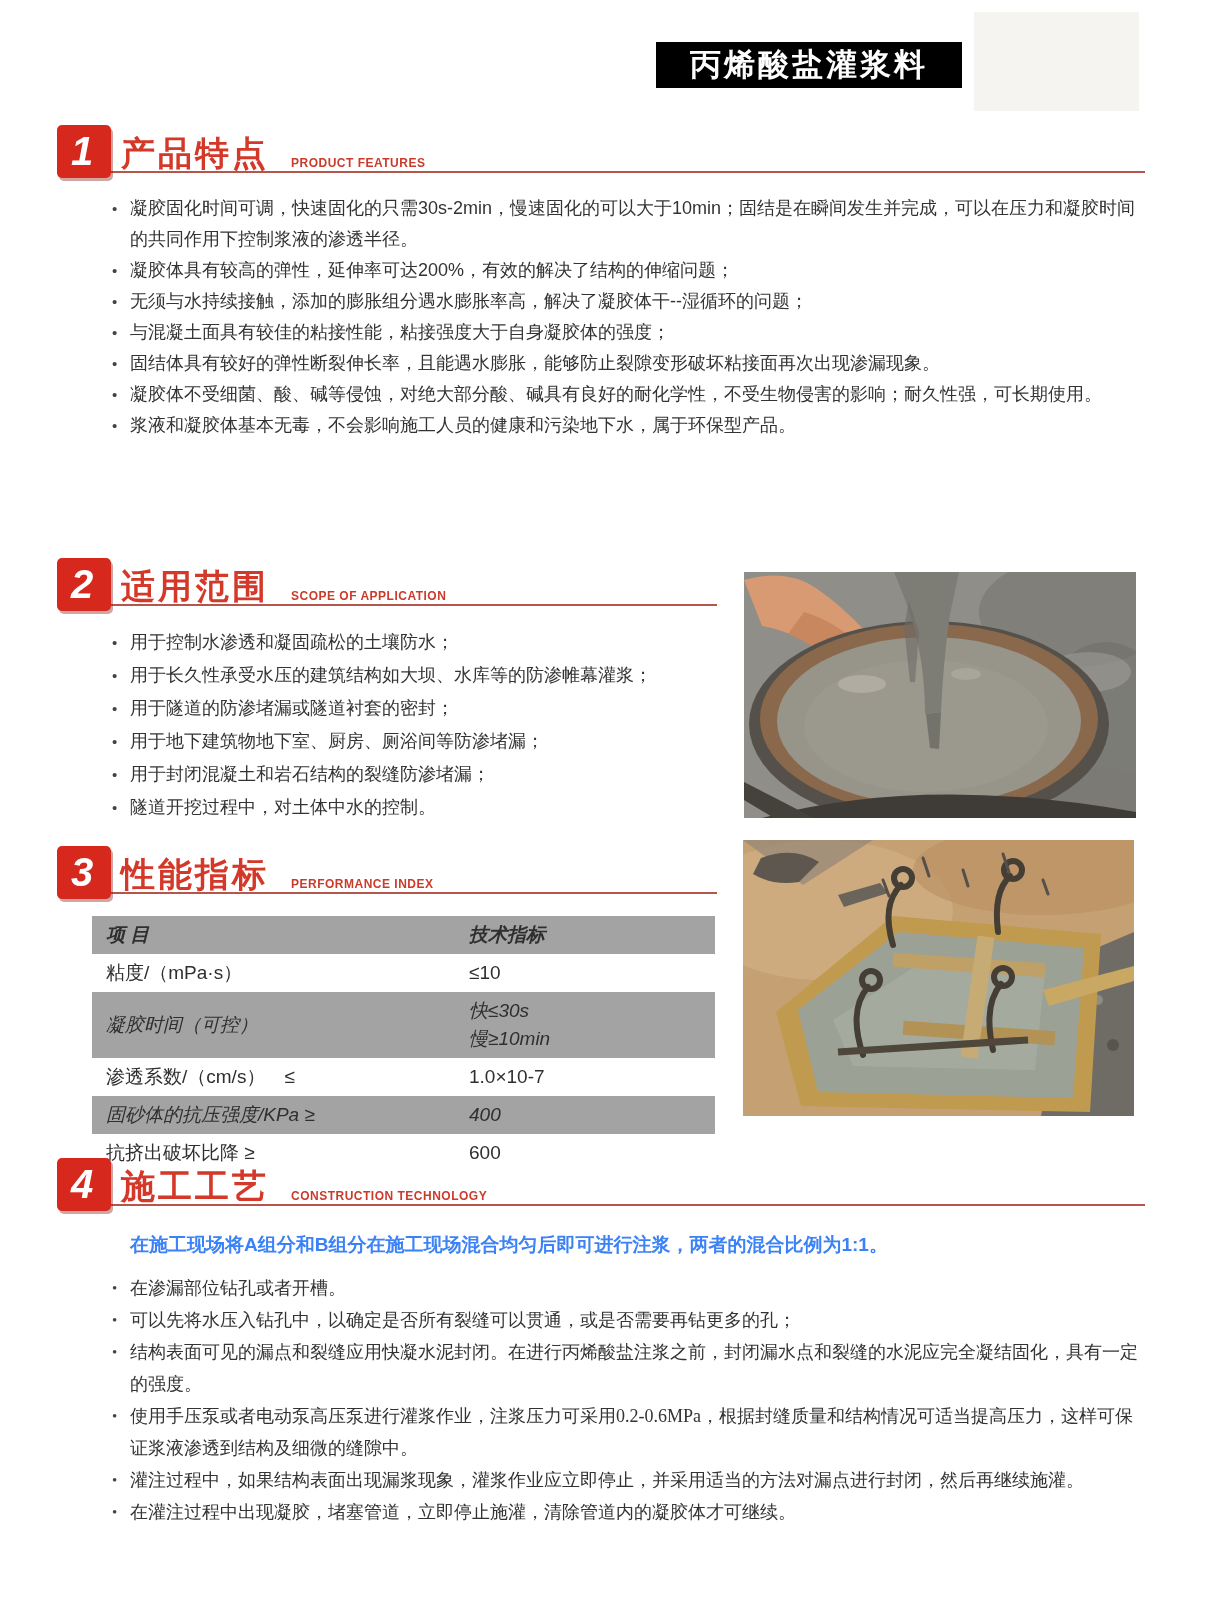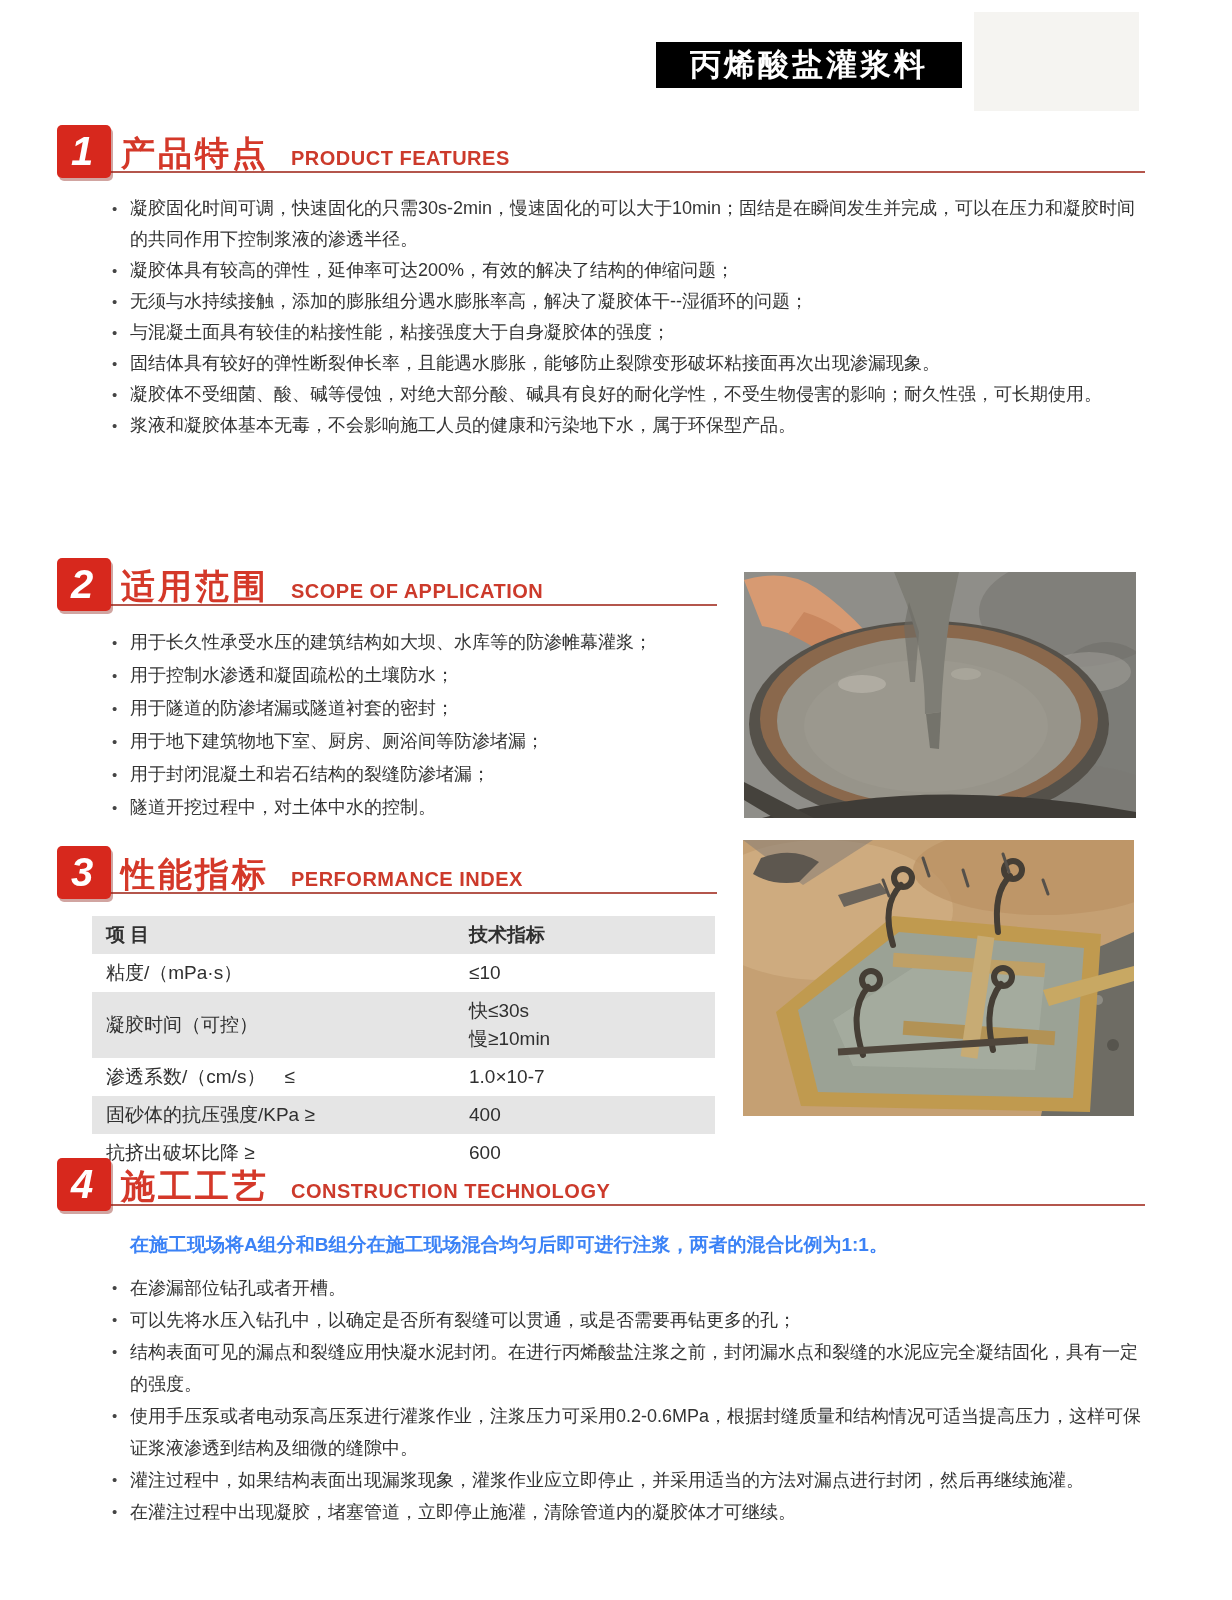--- a/index.html
+++ b/index.html
@@ -27,35 +27,35 @@
   .sec-header{position:relative;height:56px;}
   .sec-line{position:absolute;left:0;right:0;top:46px;height:2px;background:#b4564c;z-index:1;}
   .num-box{
     position:absolute;left:0;top:0;width:54px;height:53px;background:#d7281d;color:#fff;
     font-size:40px;font-weight:bold;font-style:italic;display:flex;align-items:center;
     justify-content:center;border-radius:5px;box-shadow:2px 3px 0 rgba(140,30,20,.4);
     z-index:2;box-sizing:border-box;padding-right:4px;
   }
   .sec-titles{position:absolute;left:64px;top:0;height:45px;display:flex;align-items:flex-end;gap:22px;z-index:2;}
   .sec-title-cn{font-size:34px;line-height:1;font-weight:bold;color:#d43829;letter-spacing:3px;white-space:nowrap;}
-  .sec-title-en{font-size:20px;line-height:1.2;font-weight:bold;color:#cc3a2b;letter-spacing:0.5px;white-space:nowrap;}
+  .sec-title-en{font-size:12px;line-height:1.2;font-weight:bold;color:#cc3a2b;letter-spacing:0.5px;white-space:nowrap;}
 
   ul.bullets{margin:12px 0 0 0;padding:0;list-style:none;font-size:18px;}
   ul.bullets li{position:relative;padding-left:73px;line-height:31px;}
   ul.bullets li::before{content:"•";position:absolute;left:55px;font-size:15px;color:#444;}
   #sec-scope ul.bullets li{line-height:33px;}
   #sec-construction ul.bullets li{line-height:32px;}
 
   .intro-line{margin:16px 0 0 73px;font-size:19px;font-weight:bold;line-height:30px;color:#3b82f6;}
 
   table.perf{border-collapse:collapse;margin:14px 0 0 35px;width:623px;font-size:19px;color:#2f2f2f;line-height:28px;}
   table.perf th,table.perf td{text-align:left;padding:5px 0 5px 14px;vertical-align:middle;box-sizing:border-box;}
   table.perf th{font-weight:bold;}
   table.perf .col-name{width:363px;}
-  table.perf tr.striped{background:#e5e5e5;}
+  table.perf tr.striped{background:#a3a3a3;font-style:italic;}
   table.perf .value-cell{white-space:pre-line;}
 
   .photo{position:absolute;overflow:hidden;}
   #photo-top{left:744px;top:572px;width:392px;height:246px;}
   #photo-bottom{left:743px;top:840px;width:391px;height:276px;}
   .photo svg{display:block;width:100%;height:100%;}
 </style>
 </head>
 <body>
 
@@ -86,22 +86,22 @@
 <div class="section" id="sec-scope">
   <div class="sec-header">
     <div class="sec-line"></div>
     <div class="num-box">2</div>
     <div class="sec-titles">
       <span class="sec-title-cn">适用范围</span>
       <span class="sec-title-en">SCOPE OF APPLICATION</span>
     </div>
   </div>
   <ul class="bullets">
+    <li>用于控制水渗透和凝固疏松的土壤防水；</li>
     <li>用于长久性承受水压的建筑结构如大坝、水库等的防渗帷幕灌浆；</li>
-    <li>用于控制水渗透和凝固疏松的土壤防水；</li>
     <li>用于隧道的防渗堵漏或隧道衬套的密封；</li>
     <li>用于地下建筑物地下室、厨房、厕浴间等防渗堵漏；</li>
     <li>用于封闭混凝土和岩石结构的裂缝防渗堵漏；</li>
     <li>隧道开挖过程中，对土体中水的控制。</li>
   </ul>
 </div>
 
 <div class="section" id="sec-performance">
   <div class="sec-header">
     <div class="sec-line"></div>
@@ -145,21 +145,21 @@
 <div class="section" id="sec-construction">
   <div class="sec-header">
     <div class="sec-line"></div>
     <div class="num-box">4</div>
     <div class="sec-titles">
       <span class="sec-title-cn">施工工艺</span>
       <span class="sec-title-en">CONSTRUCTION TECHNOLOGY</span>
     </div>
   </div>
   <div class="intro-line">在施工现场将A组分和B组分在施工现场混合均匀后即可进行注浆，两者的混合比例为1:1。</div>
-  <ul class="bullets" style="">
+  <ul class="bullets" style="font-family:Liberation Serif, serif;">
     <li>在渗漏部位钻孔或者开槽。</li>
     <li>可以先将水压入钻孔中，以确定是否所有裂缝可以贯通，或是否需要再钻更多的孔；</li>
     <li>结构表面可见的漏点和裂缝应用快凝水泥封闭。在进行丙烯酸盐注浆之前，封闭漏水点和裂缝的水泥应完全凝结固化，具有一定的强度。</li>
     <li>使用手压泵或者电动泵高压泵进行灌浆作业，注浆压力可采用0.2-0.6MPa，根据封缝质量和结构情况可适当提高压力，这样可保证浆液渗透到结构及细微的缝隙中。</li>
     <li>灌注过程中，如果结构表面出现漏浆现象，灌浆作业应立即停止，并采用适当的方法对漏点进行封闭，然后再继续施灌。</li>
     <li>在灌注过程中出现凝胶，堵塞管道，立即停止施灌，清除管道内的凝胶体才可继续。</li>
   </ul>
 </div>
 
 <div class="photo" id="photo-top">

